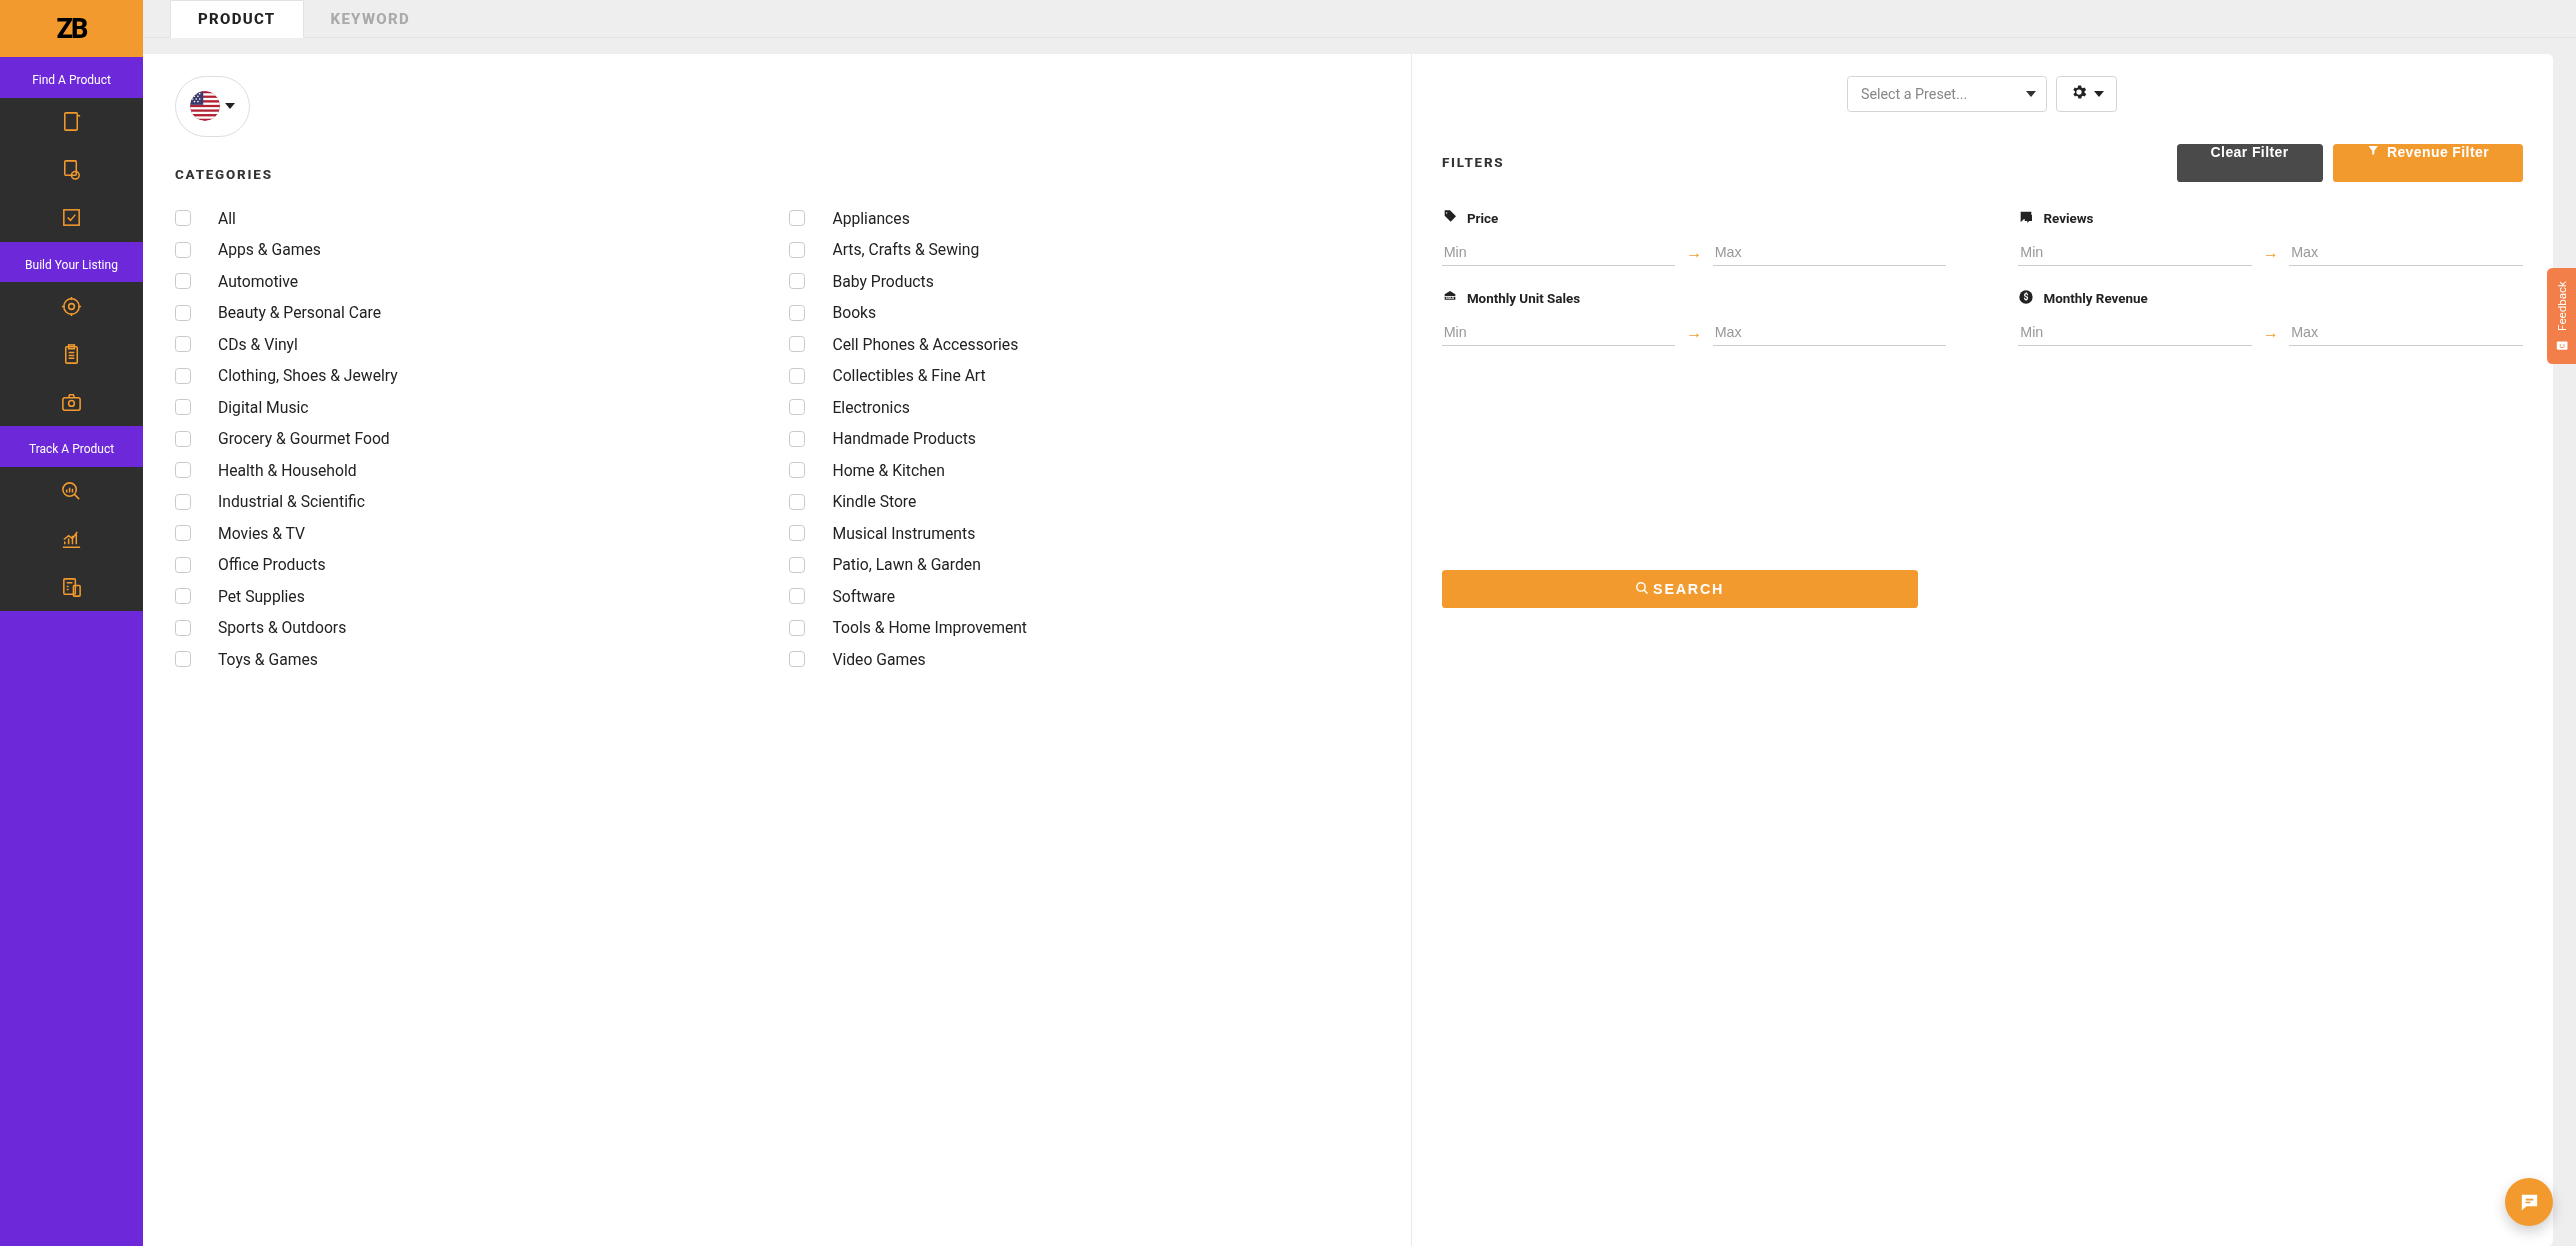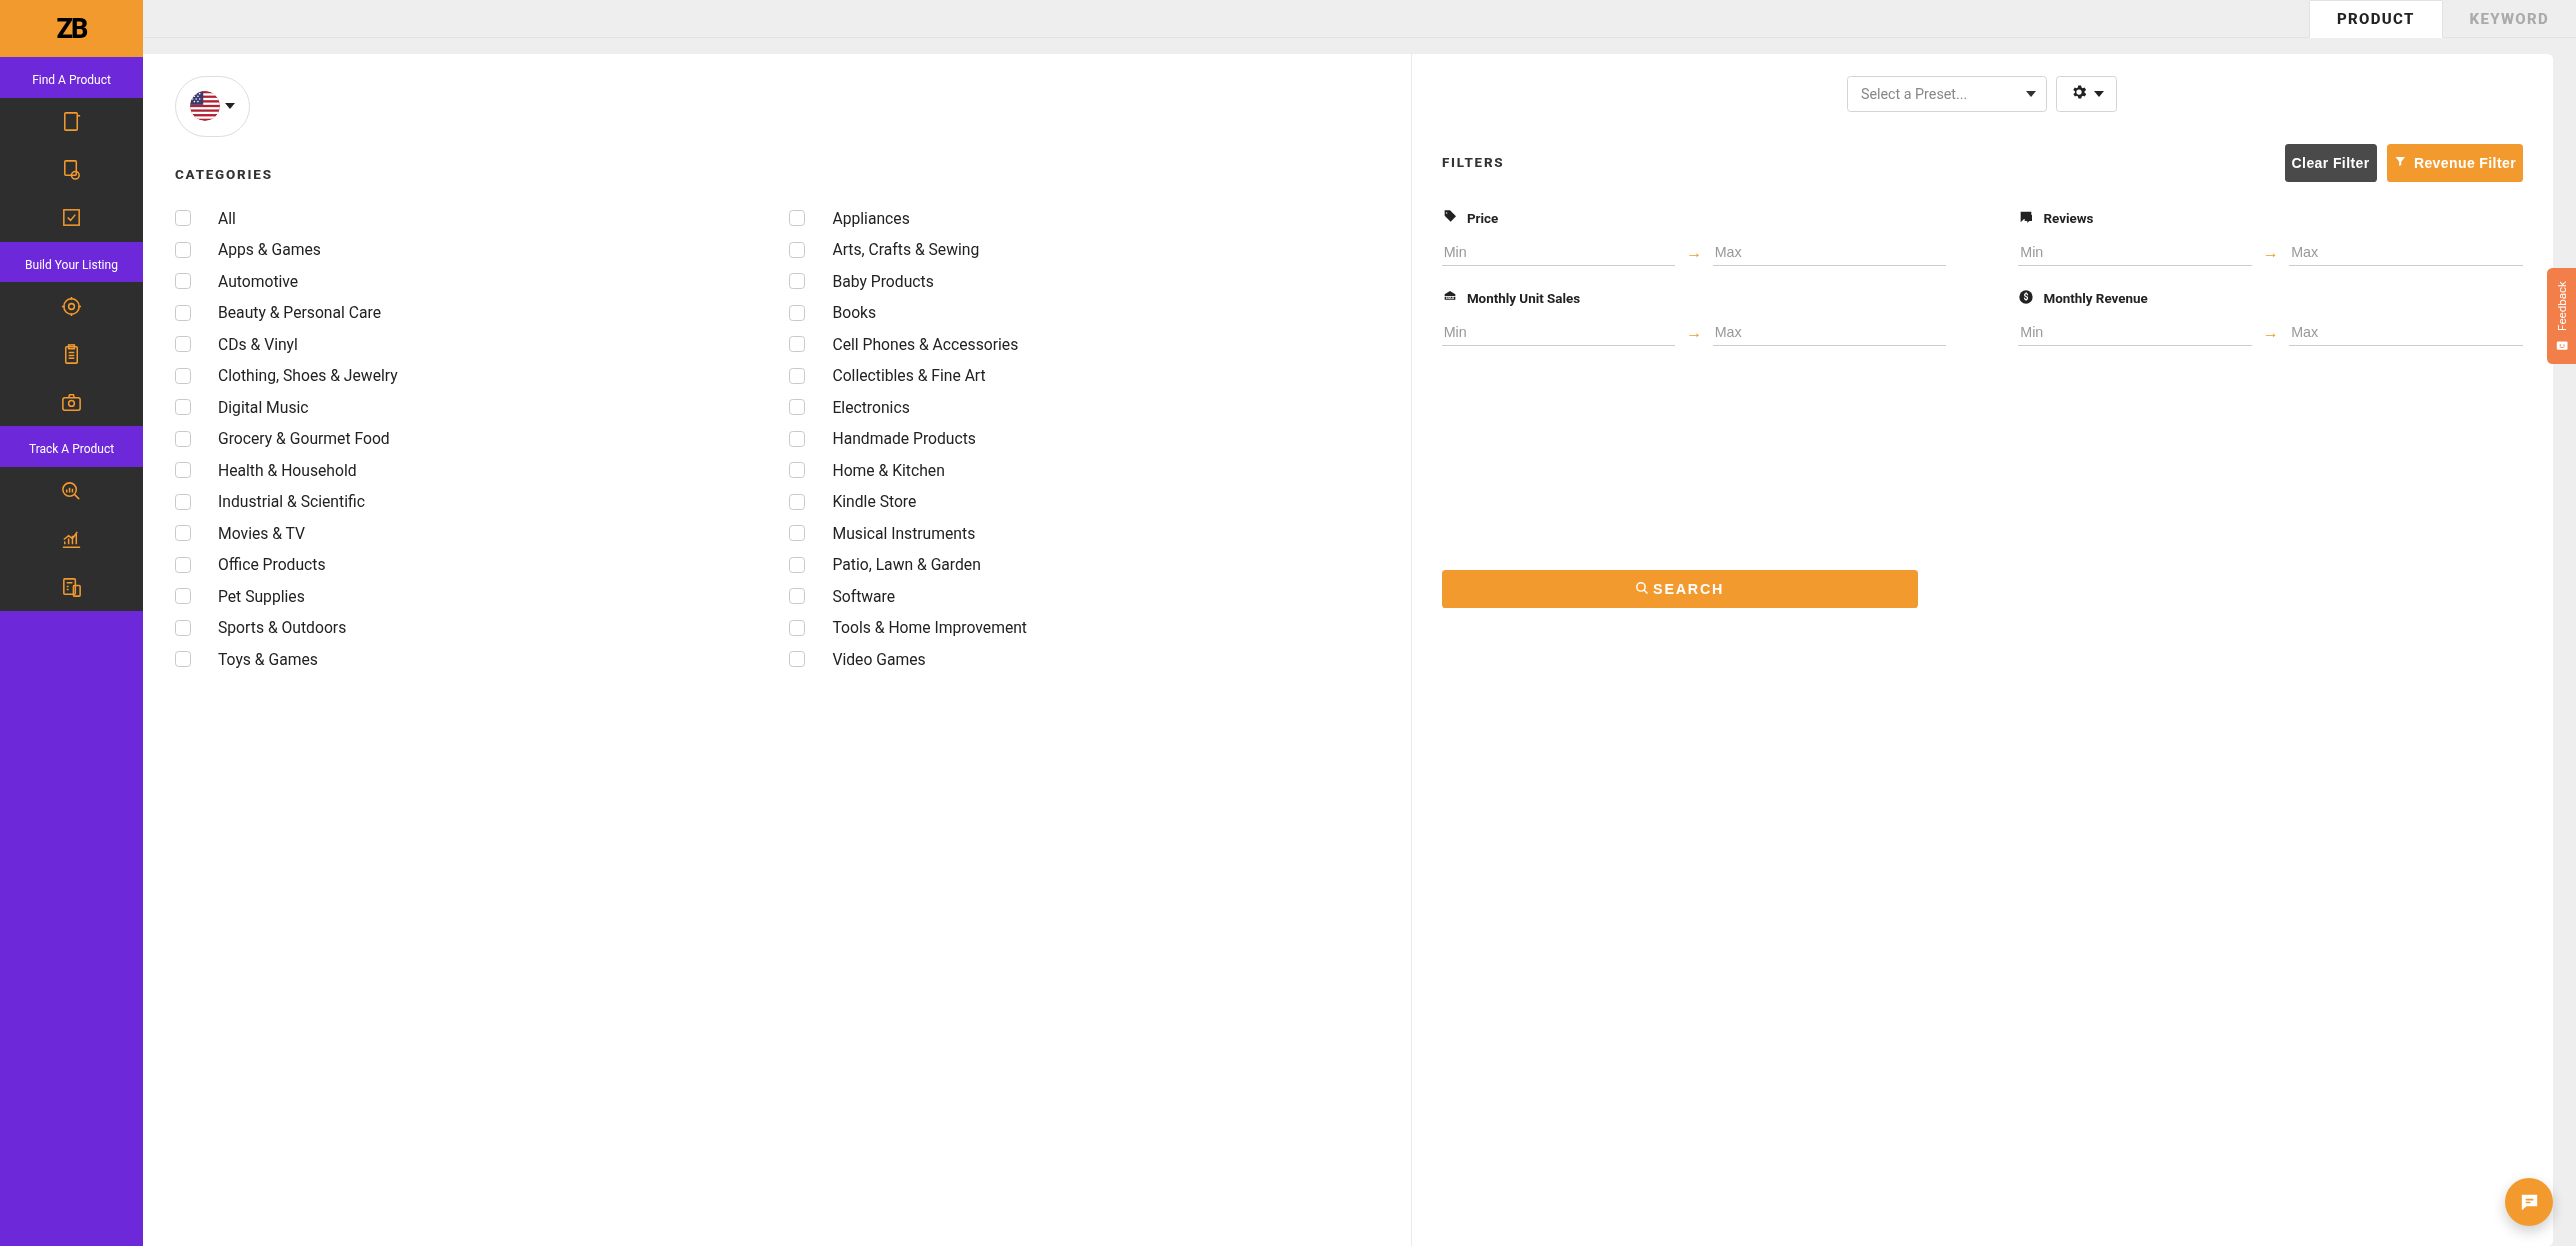--- a/index.html
+++ b/index.html
@@ -54,21 +54,20 @@
   .top-tabs {
     position: fixed;
     left: 143px; top: 0; right: 0;
     height: 38px;
     background: #eeeeee;
     display: flex;
     align-items: stretch;
     padding-left: 27px;
     z-index: 5;
     border-bottom: 0.9px solid #e2e2e2;
-    justify-content: flex-end;
   }
   .tab {
     padding: 0 27px;
     display: flex;
     align-items: center;
     font-weight: 800;
     letter-spacing: 1.3px;
     font-size: 15px;
     color: #aaa;
     cursor: pointer;
@@ -200,27 +199,26 @@
   }
 
   .filters-row {
     display: flex;
     align-items: center;
     justify-content: space-between;
     margin-bottom: 27px;
   }
   .btn {
     height: 38px;
-    padding: 0 7px;
+    padding: 0 34px;
     border-radius: 3.6px;
     font-weight: 700;
     letter-spacing: 0.4px;
     font-size: 14px;
     display: inline-flex;
-    align-items: center;
     gap: 7.2px;
     cursor: pointer;
     border: none;
   }
   .btn-dark { background: #4a4a4a; color: #fff; }
   .btn-orange { background: #f29a2e; color: #fff; }
   .filter-actions { display:flex; gap: 10.7px; }
 
   
   .filter-grid {

